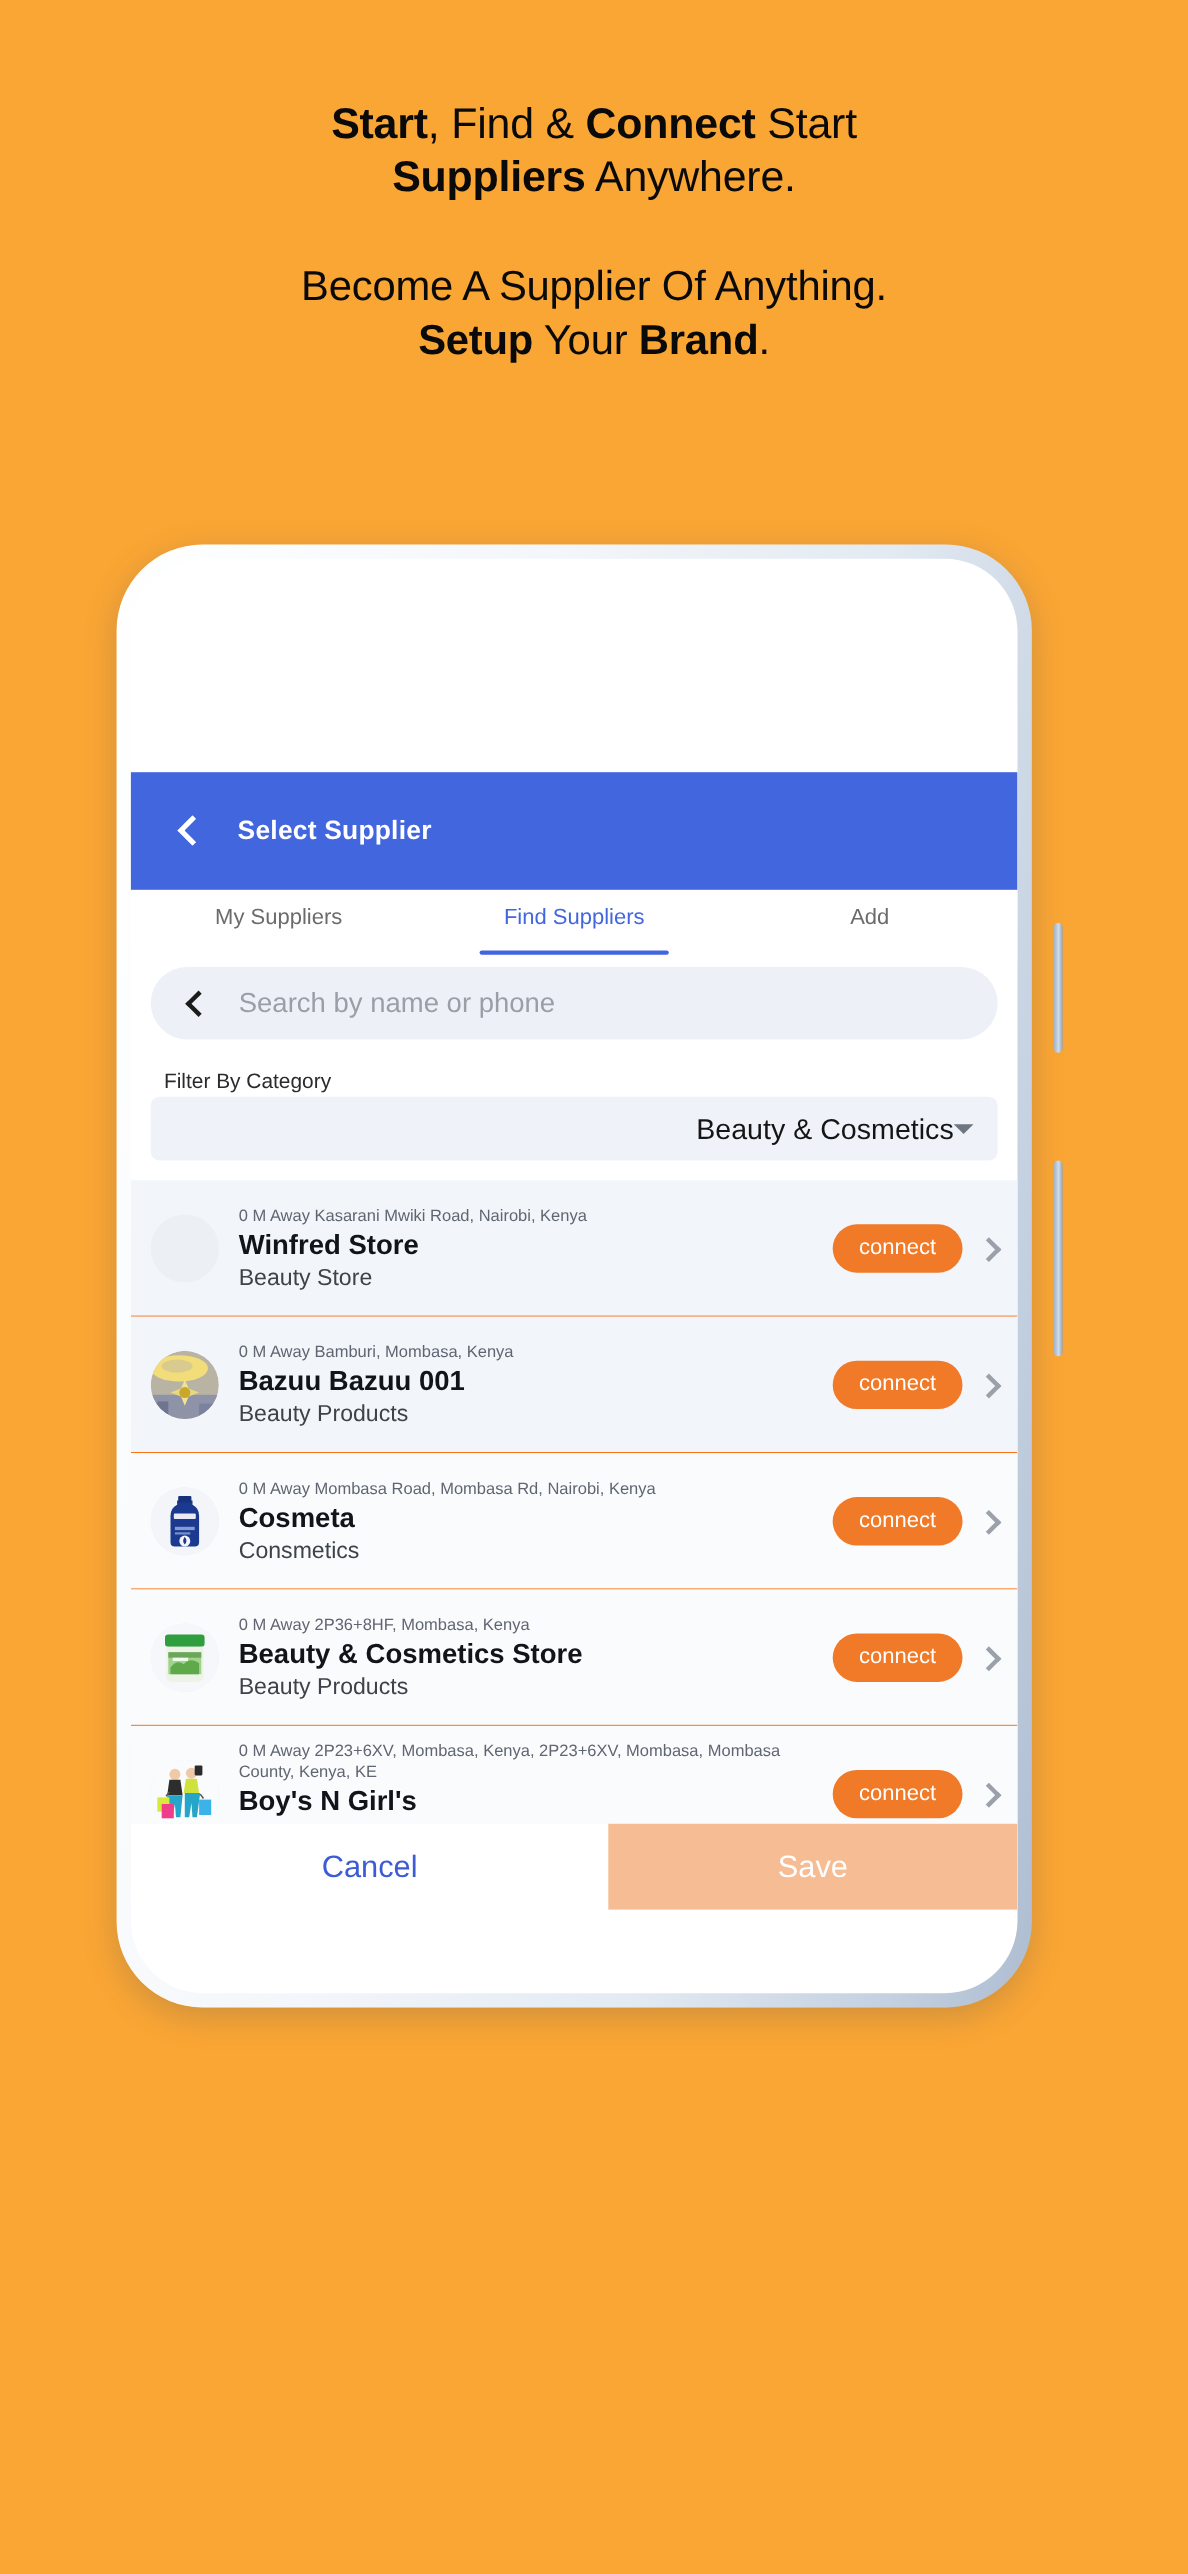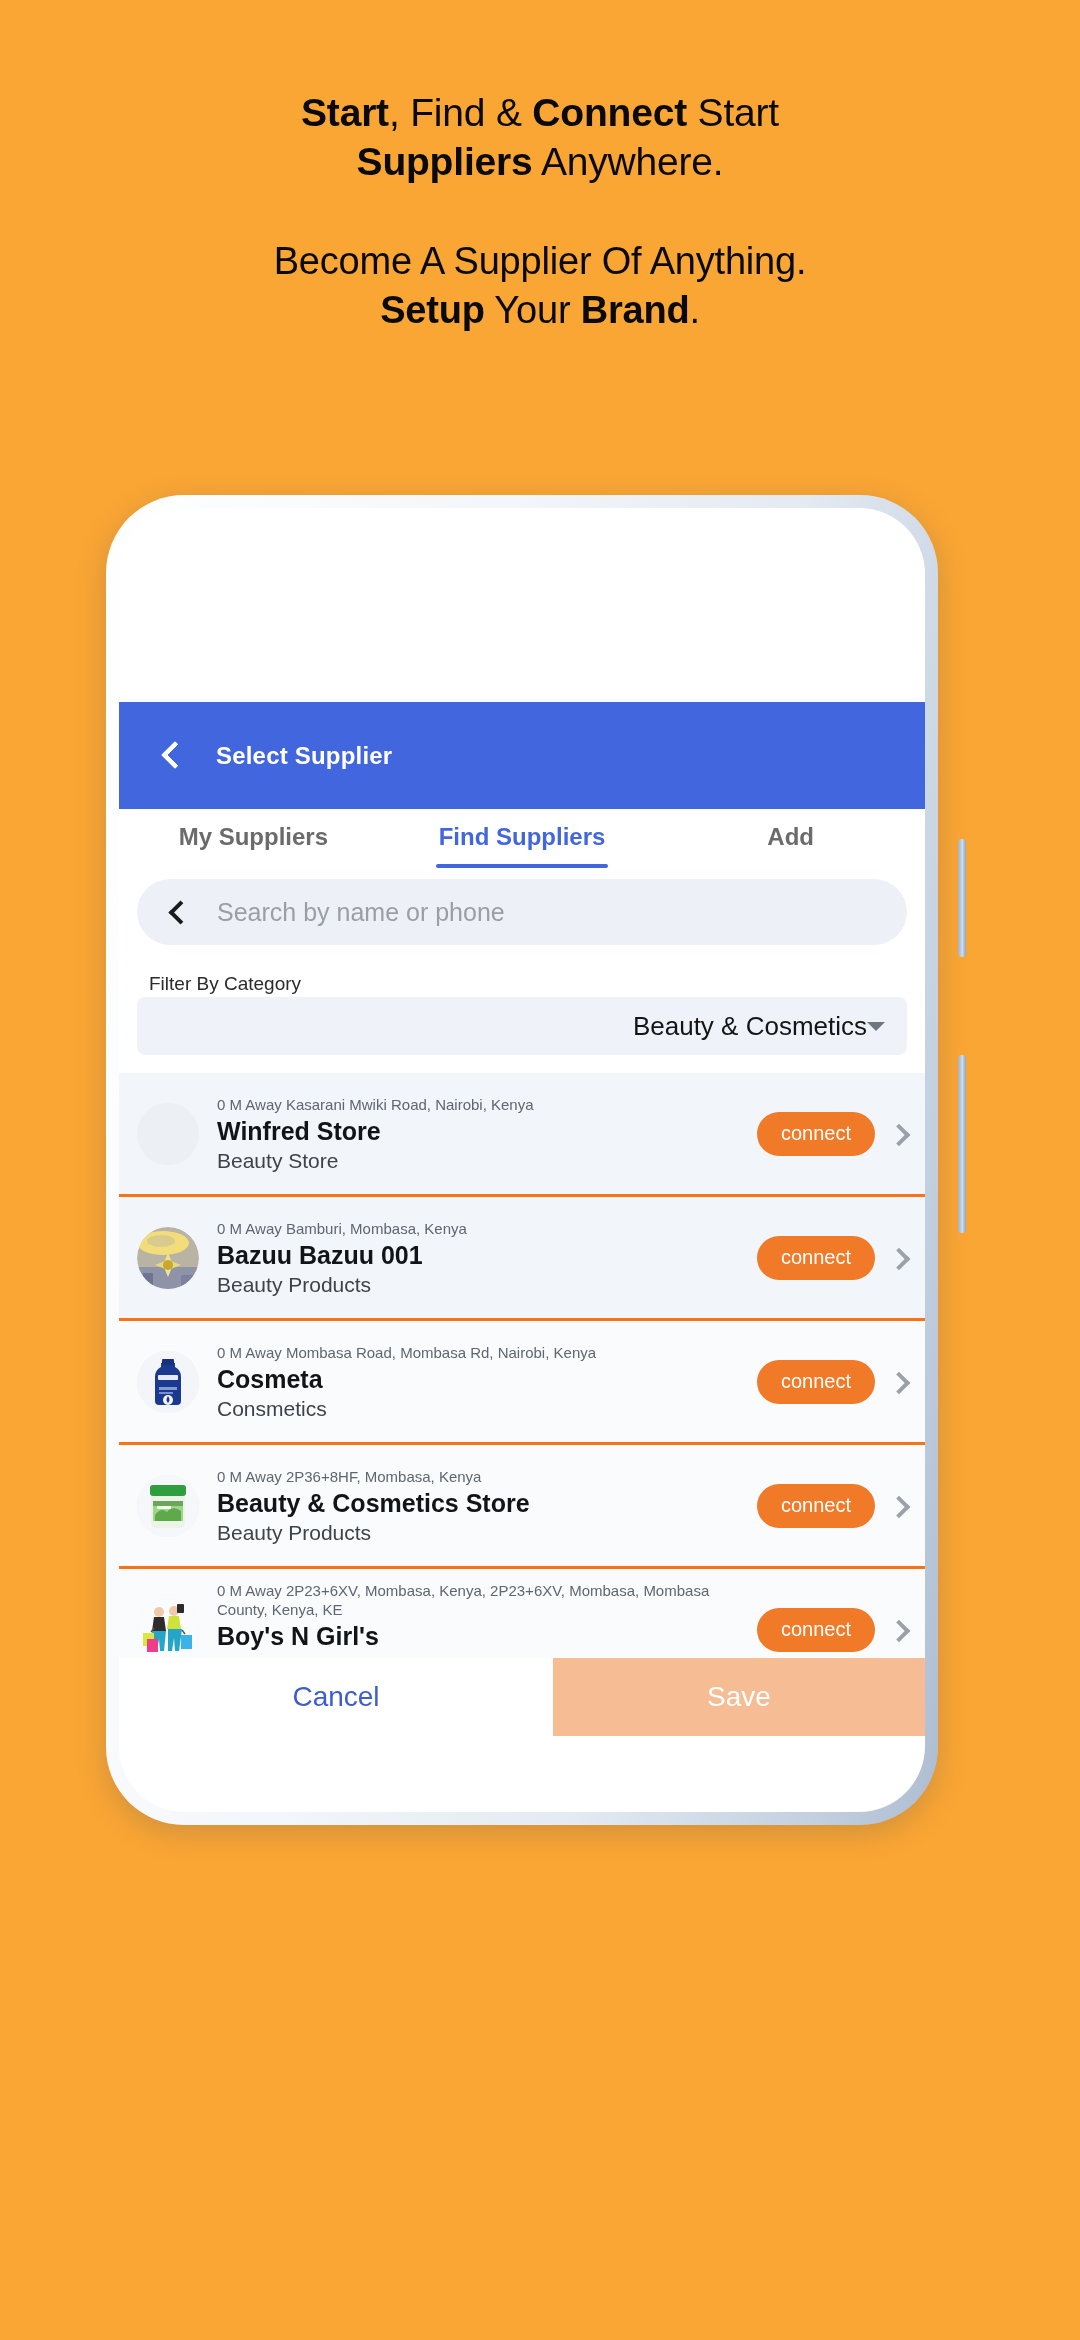--- a/index.html
+++ b/index.html
@@ -134,22 +134,22 @@
   .tab {
     flex: 1;
     display: flex;
     flex-direction: column;
     align-items: center;
     justify-content: flex-start;
     padding-top: 14px;
     position: relative;
   }
   .tab-label {
-    font-size: 24px;
-    font-weight: bold;
+    font-size: 20px;
+    font-weight: normal;
     color: #6b6b6b;
     white-space: nowrap;
   }
   .tab.active .tab-label { color: #4266DE; }
   .tab.active::after {
     content: "";
     position: absolute;
     bottom: 3px;
     left: 50%;
     transform: translateX(-50%);
@@ -244,21 +244,21 @@
     width: 806px;
     height: 585px;
     background: #F7F9FC;
     overflow: hidden;
   }
   .row {
     height: 124px;
     display: flex;
     align-items: center;
     padding: 0 14px 0 18px;
-    border-bottom: 3px solid #f97316;
+    border-bottom: 1px solid #f97316;
     position: relative;
   }
   .row.alt { background: #F2F5FA; }
   .row.plain { background: #FAFBFD; }
 
   .avatar {
     width: 62px; height: 62px;
     border-radius: 50%;
     flex: none;
     background: #ECEFF4;

